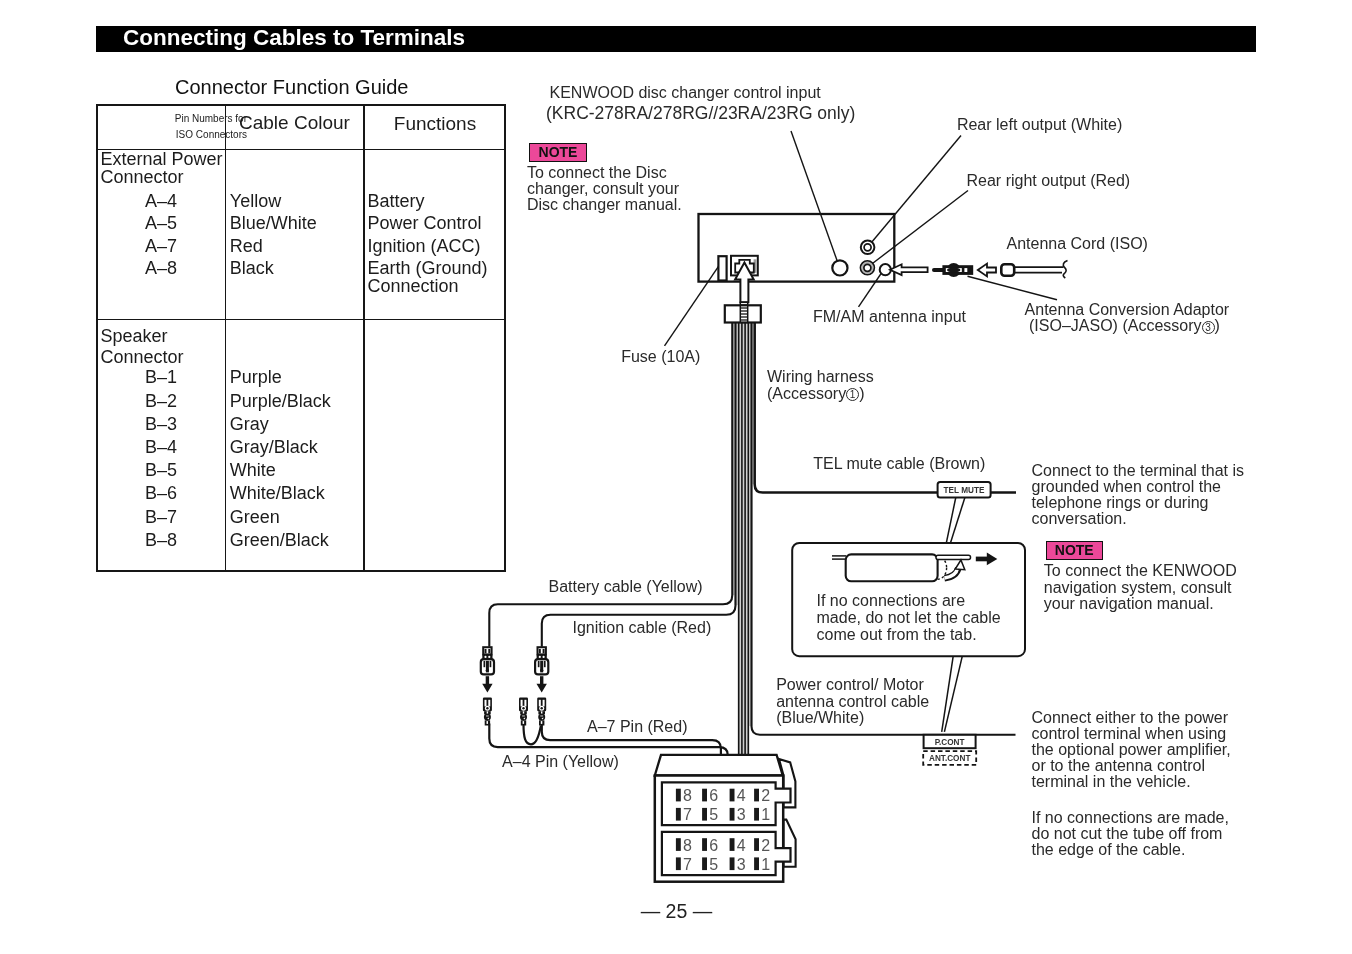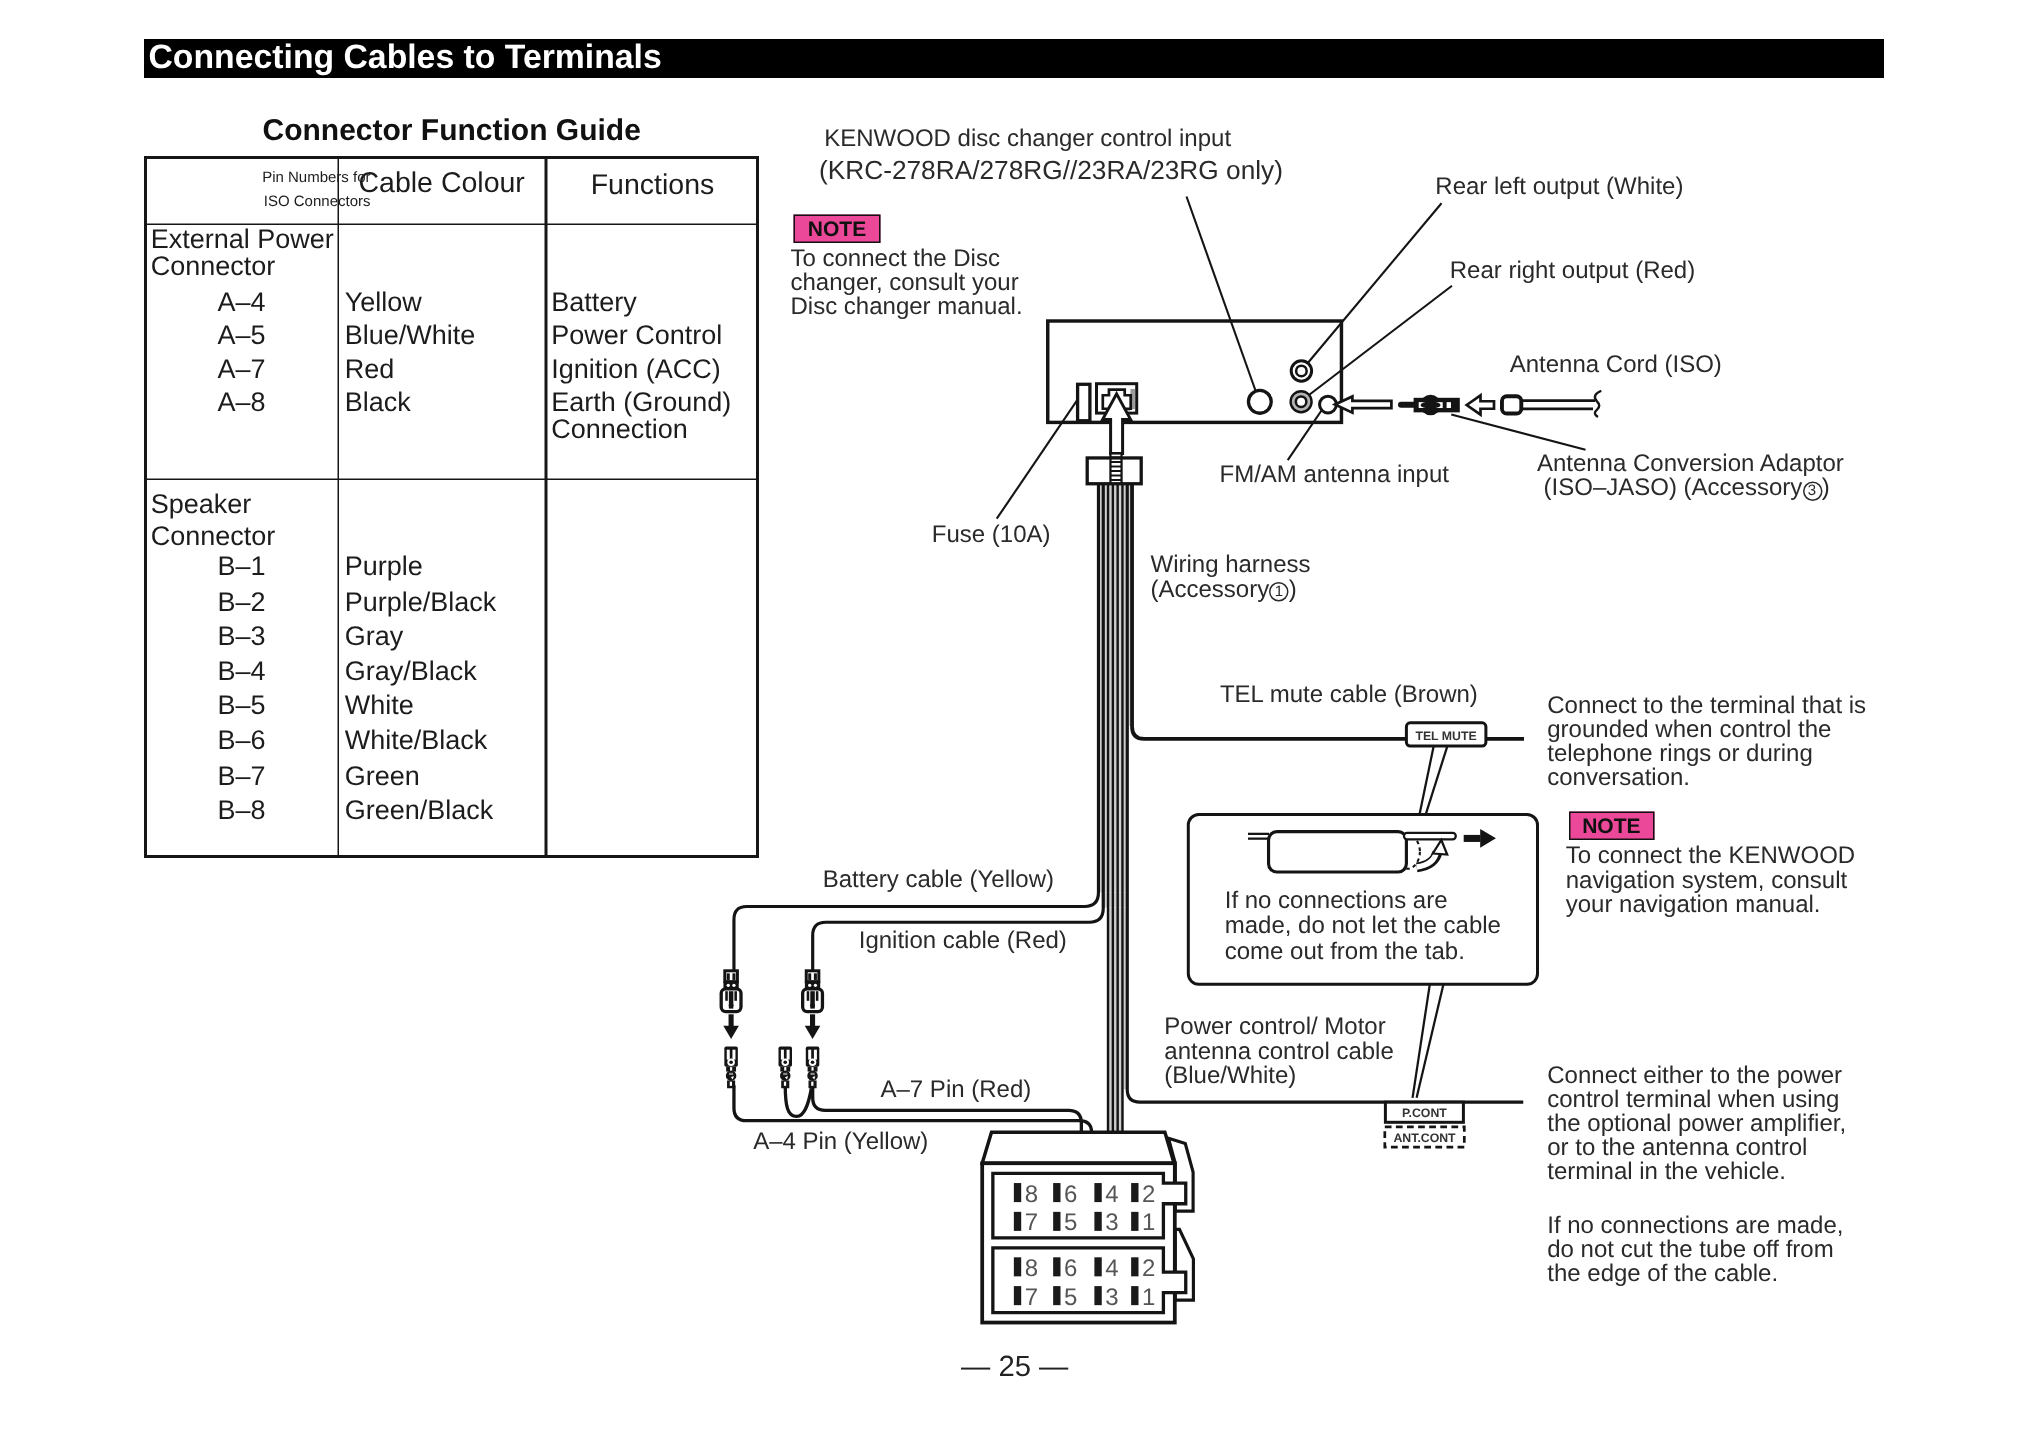--- a/index.html
+++ b/index.html
@@ -1,22 +1,22 @@
 <!DOCTYPE html>
 <html><head><meta charset="utf-8"><title>p25</title><style>
 *{margin:0;padding:0;box-sizing:border-box}
 html,body{background:#fff}
 #pg{position:relative;width:1352px;height:954px;background:#fff;font-family:"Liberation Sans",sans-serif;overflow:hidden}
 .t{position:absolute;color:#2a2a2a;font-size:16px;line-height:16.2px;white-space:pre;letter-spacing:0}
 .tb{position:absolute;color:#1c1c1c;font-size:18px;line-height:22.6px;white-space:pre}
 .nb{position:absolute;border:1.9px solid #111;color:#111;font-weight:bold;font-size:14px;text-align:center;background:#ec4899}
 .ln{position:absolute;background:#161616}
 .circ{display:inline-block;width:13px;height:13px;border:1.2px solid #2a2a2a;border-radius:50%;font-size:10px;line-height:12px;text-align:center;vertical-align:0.5px}
-#bar{position:absolute;left:96px;top:26px;width:1160px;height:25.7px;background:#000;color:#fff;font-weight:bold;font-size:22.5px;line-height:23.5px;padding-left:3px}
-#cfg{position:absolute;left:175px;top:75.8px;color:#111;font-weight:bold;font-size:20px}
+#bar{position:absolute;left:96px;top:26px;width:1160px;height:25.7px;background:#000;color:#fff;font-weight:bold;font-size:22.5px;line-height:23.5px;padding-left:27px}
+#cfg{position:absolute;left:175px;top:75.8px;color:#111;font-weight:normal;font-size:20px}
 #pno{position:absolute;left:640.7px;top:900.3px;color:#222;font-size:19.5px}
 </style></head><body>
 <div id="pg">
 <div id="bar">Connecting Cables to Terminals</div>
 <div id="cfg">Connector Function Guide</div>
 <svg id="dg" width="1352" height="954" viewBox="0 0 1352 954" style="position:absolute;left:0;top:0">
 <g fill="none" stroke="#141414" stroke-width="2" stroke-linecap="butt" stroke-linejoin="miter">
 <g fill="#cfcfcf" stroke="none">
 <rect x="731.4" y="322.5" width="24.2" height="161.5"></rect>
 <rect x="731.4" y="484" width="21" height="111"></rect>

